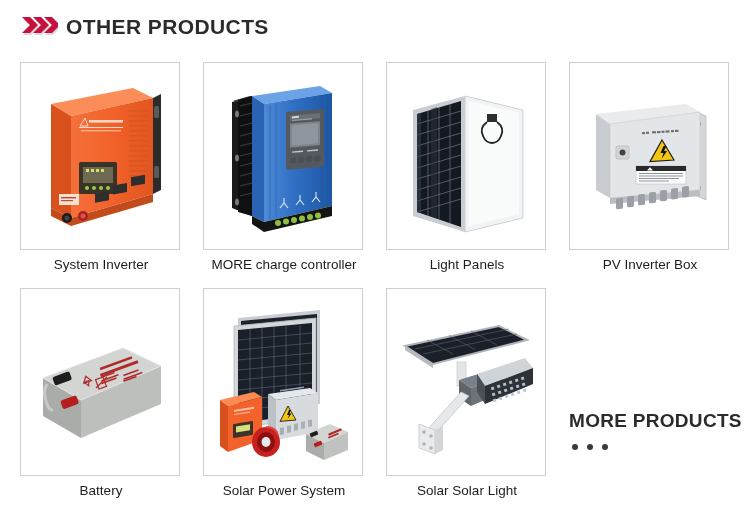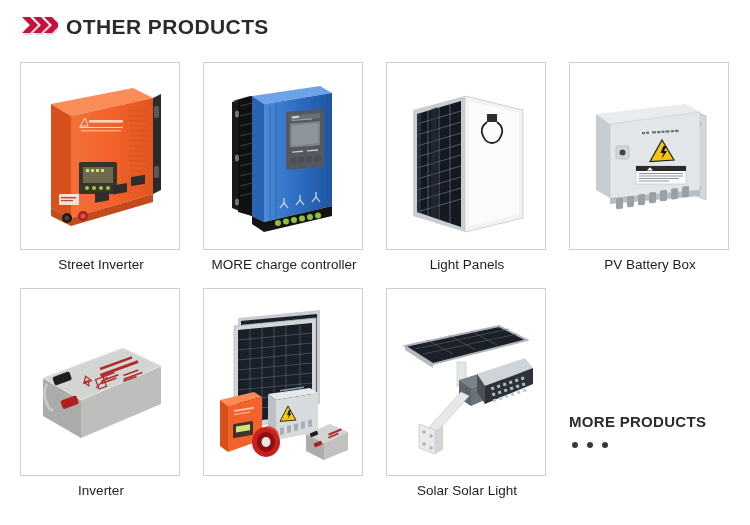--- a/index.html
+++ b/index.html
@@ -50,21 +50,21 @@
 
   
   .more-cell{
     display:flex;flex-direction:column;
     justify-content:center;
     padding-top:66px;
     box-sizing:border-box;
     height:218px;
   }
   .more-title{
-    font-size:15px;font-weight:bold;color:#2b2b2b;
+    font-size:19px;font-weight:bold;color:#2b2b2b;
     letter-spacing:.3px;white-space:nowrap;
   }
   .more-dots{display:flex;gap:9px;margin-top:12px;margin-left:3px;}
   .more-dots i{
     width:6px;height:6px;border-radius:50%;
     background:#3a3a3a;display:block;
   }
 </style>
 </head>
 <body>
@@ -159,21 +159,21 @@
           <path d="M26 142 L46 152 L128 128 L128 136 L46 160 L26 150 Z" fill="#c34a1a"></path>
           <circle cx="42" cy="152" r="5" fill="#1b1b1b"></circle>
           <circle cx="42" cy="152" r="2.5" fill="#444"></circle>
           <circle cx="58" cy="150" r="5" fill="#b01f1f"></circle>
           <circle cx="58" cy="150" r="2.5" fill="#d85555"></circle>
           <rect x="70" y="140" width="14" height="9" fill="#2e2e2e" transform="skewY(-10)"></rect>
           <rect x="88" y="135" width="14" height="9" fill="#2e2e2e" transform="skewY(-10)"></rect>
           <rect x="106" y="130" width="14" height="9" fill="#2e2e2e" transform="skewY(-10)"></rect>
         </svg>
       </div>
-      <div class="caption">Street Inverter</div>
+      <div class="caption">System Inverter</div>
     </div>
 
     <div class="cell">
       <div class="card">
         <svg width="150" height="180" viewBox="0 0 150 180">
           <defs>
             <linearGradient id="ctrlFace" x1="0" y1="0" x2="1" y2="0">
               <stop offset="0" stop-color="#4d8ad6"></stop>
                 <stop offset="0.45" stop-color="#2f6fc4"></stop>
                 <stop offset="1" stop-color="#1f56a3"></stop>
@@ -327,21 +327,21 @@
             <rect x="42" y="136" width="7" height="11" rx="1.5" transform="skewY(-5)"></rect>
             <rect x="53" y="135" width="7" height="11" rx="1.5" transform="skewY(-5)"></rect>
             <rect x="64" y="134" width="7" height="11" rx="1.5" transform="skewY(-5)"></rect>
             <rect x="75" y="133" width="7" height="11" rx="1.5" transform="skewY(-5)"></rect>
             <rect x="86" y="132" width="7" height="11" rx="1.5" transform="skewY(-5)"></rect>
             <rect x="97" y="131" width="7" height="11" rx="1.5" transform="skewY(-5)"></rect>
             <rect x="108" y="130" width="7" height="11" rx="1.5" transform="skewY(-5)"></rect>
           </g>
         </svg>
       </div>
-      <div class="caption">PV Battery Box</div>
+      <div class="caption">PV Inverter Box</div>
     </div>
 
     <div class="cell">
       <div class="card">
         <svg width="150" height="180" viewBox="0 0 150 180">
 
           <path d="M18 86 L98 56 L136 74 L56 108 Z" fill="#d3d5d3"></path>
 
           <path d="M18 86 L56 108 L56 146 L18 124 Z" fill="#a9aca9"></path>
 
@@ -368,21 +368,21 @@
           <g stroke="#b02a2a" stroke-width="1.2" fill="none">
             <path d="M58 90 l4 -6 l4 6 z" transform="rotate(-20 62 88)"></path>
             <path d="M63 94 l-3 -5 l5 0 z" transform="rotate(-20 63 92)"></path>
           </g>
           <g stroke="#b02a2a" stroke-width="1.2" fill="none">
             <rect x="72" y="86" width="8" height="10" transform="rotate(-20 76 91)"></rect>
             <line x1="71" y1="96" x2="82" y2="85"></line>
           </g>
         </svg>
       </div>
-      <div class="caption">Inverter</div>
+      <div class="caption">Battery</div>
     </div>
 
     <div class="cell">
       <div class="card">
         <svg width="150" height="180" viewBox="0 0 150 180">
 
           <path d="M30 26 L112 18 L112 112 L30 122 Z" fill="#c9cdd1"></path>
           <path d="M33 29 L109 22 L109 108 L33 118 Z" fill="#1c222c"></path>
 
           <path d="M26 34 L108 26 L108 126 L26 136 Z" fill="#d3d7da" stroke="#b5babe" stroke-width="0.8"></path>
@@ -436,20 +436,21 @@
           <path d="M98 142 L116 151 L116 168 L98 159 Z" fill="#aaadaa"></path>
           <path d="M116 151 L140 140 L140 158 L116 168 Z" fill="#bfc2bf"></path>
           <g fill="#b02a2a">
             <rect x="120" y="139" width="14" height="2" transform="rotate(-23 127 140)"></rect>
             <rect x="120" y="143" width="11" height="1.6" transform="rotate(-23 125 144)"></rect>
           </g>
           <rect x="102" y="140" width="8" height="4" rx="1" fill="#1e1e1e" transform="rotate(-23 106 142)"></rect>
           <rect x="106" y="150" width="8" height="4" rx="1" fill="#b81d1d" transform="rotate(-23 110 152)"></rect>
         </svg>
       </div>
+      <div class="caption">Solar Power System</div>
     </div>
 
     <div class="cell">
       <div class="card">
         <svg width="150" height="180" viewBox="0 0 150 180">
 
           <path d="M14 54 L108 34 L136 48 L42 72 Z" fill="#1a1f28" stroke="#aeb3b8" stroke-width="2"></path>
           <g stroke="#5d6671" stroke-width="0.7" opacity="0.85">
             <line x1="36" y1="48" x2="62" y2="62"></line>
             <line x1="58" y1="43.5" x2="84" y2="57.5"></line>

